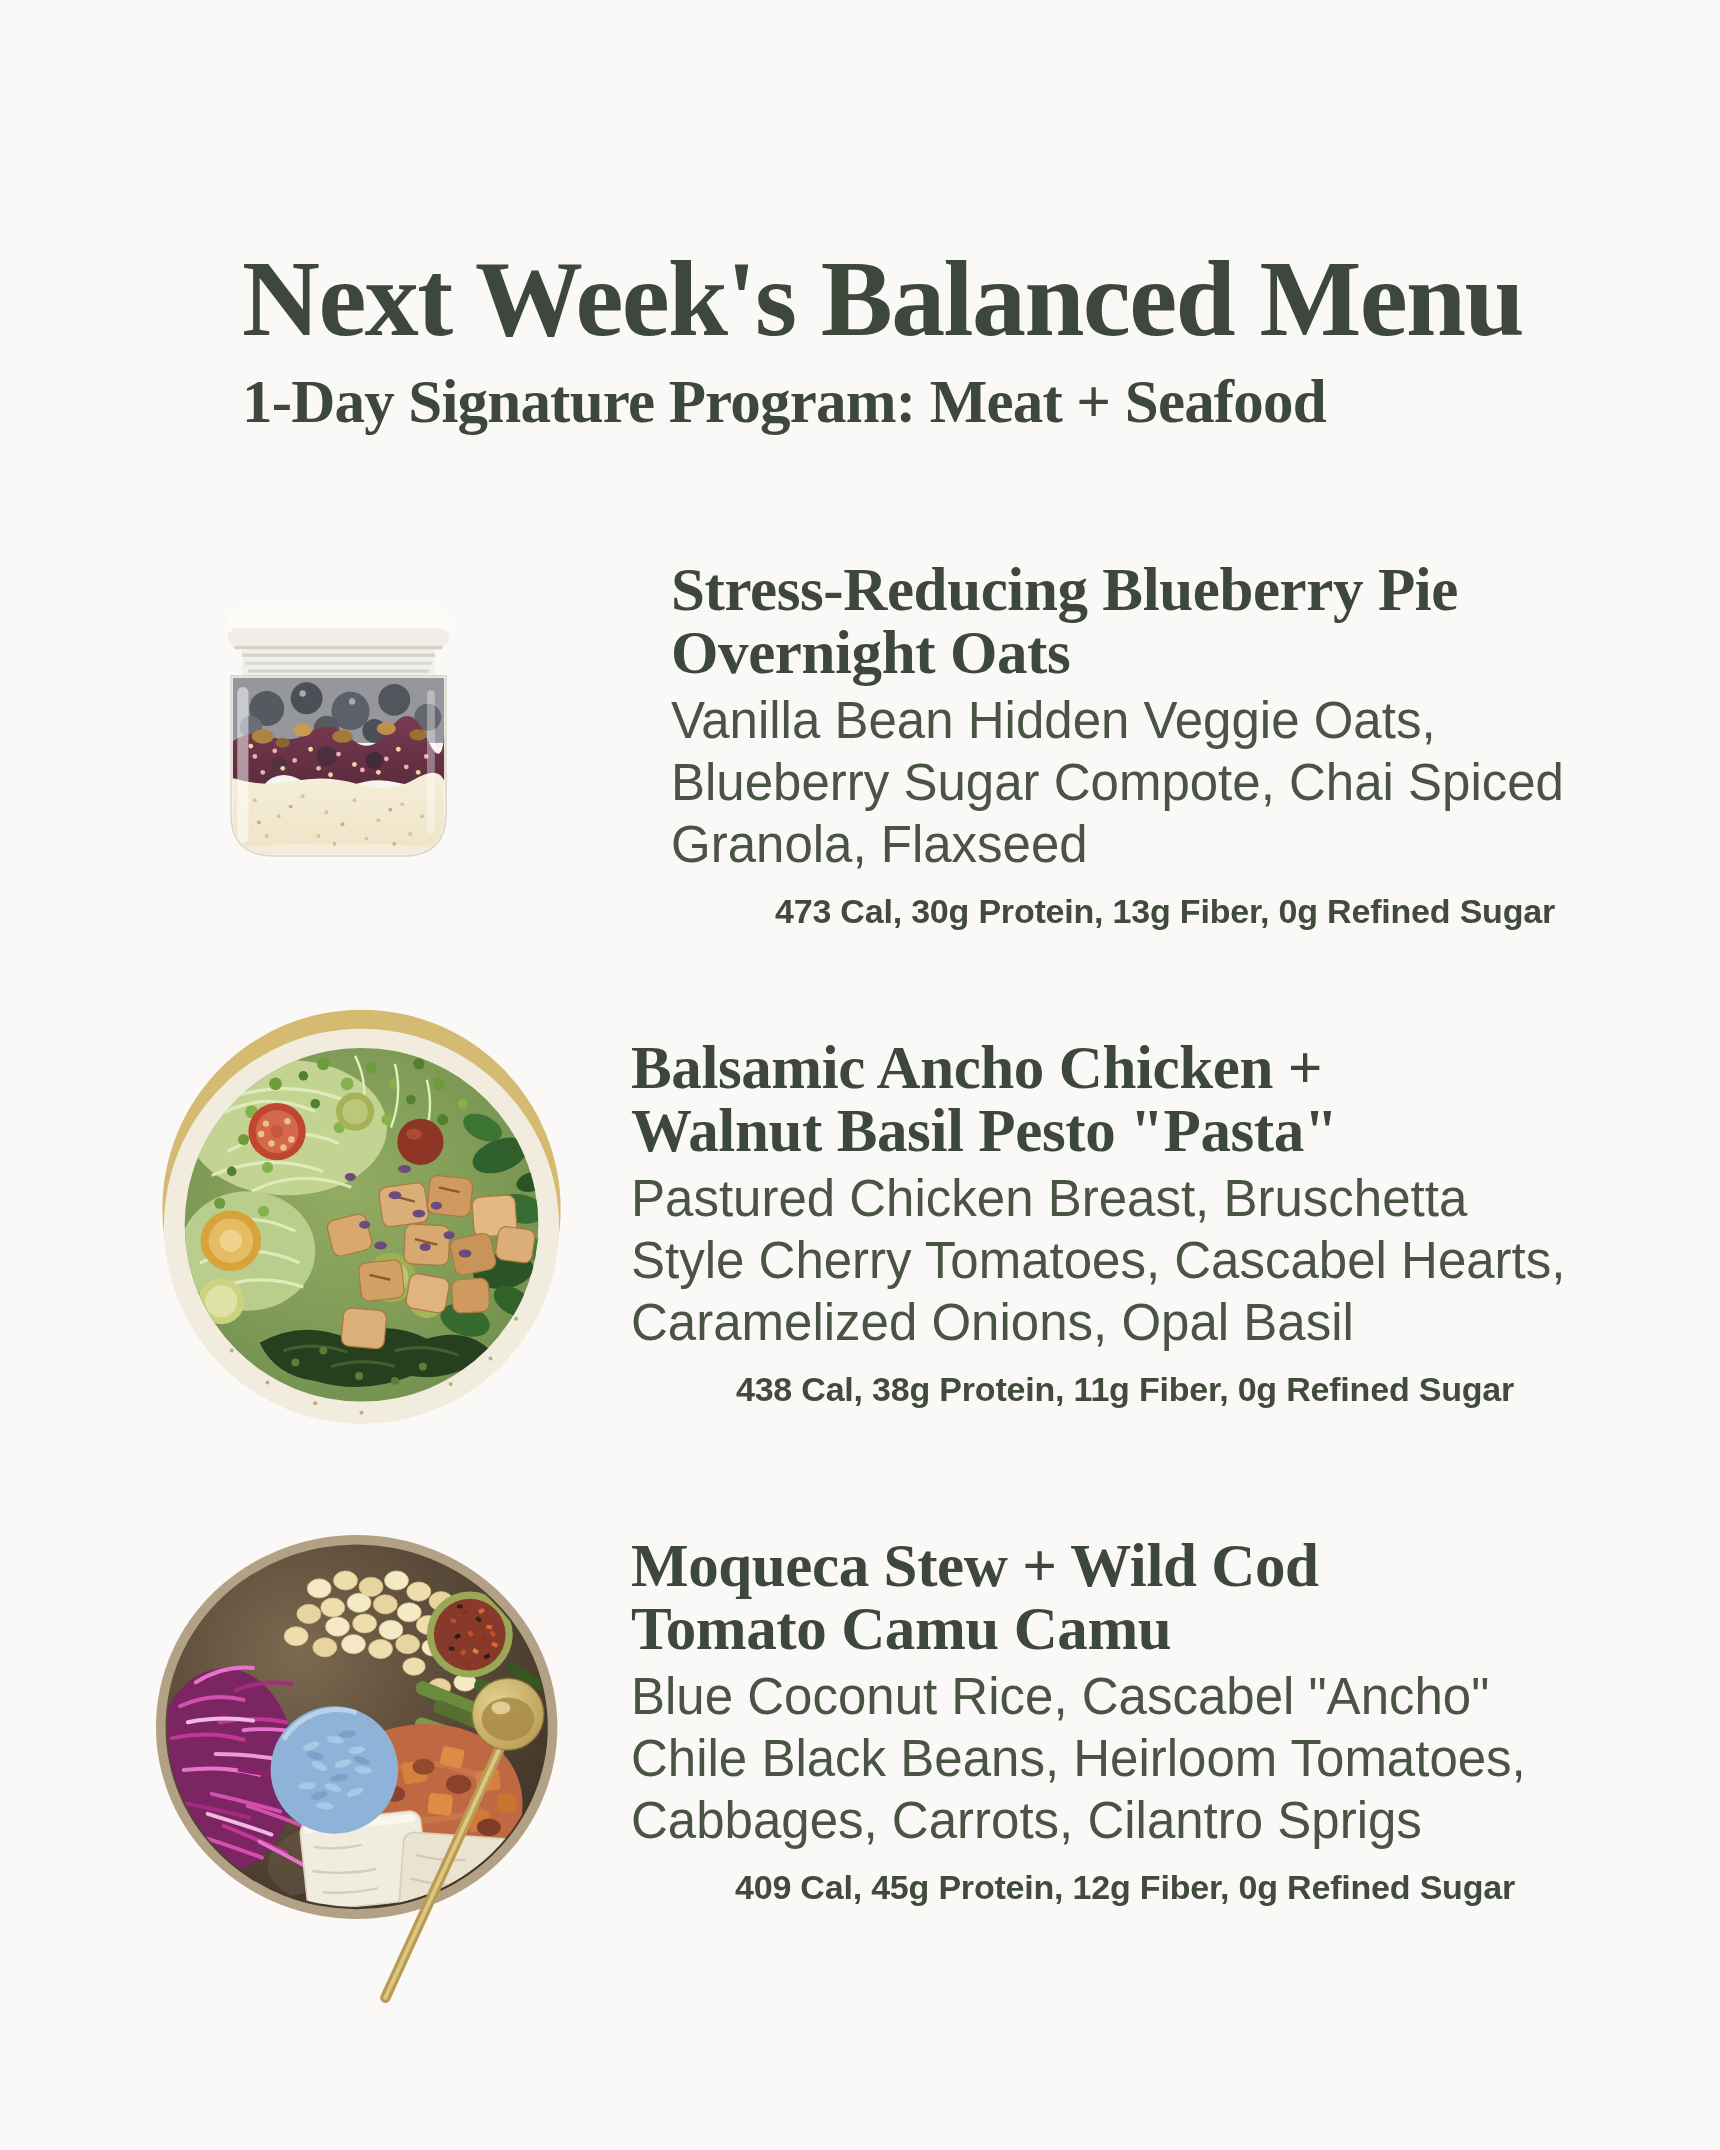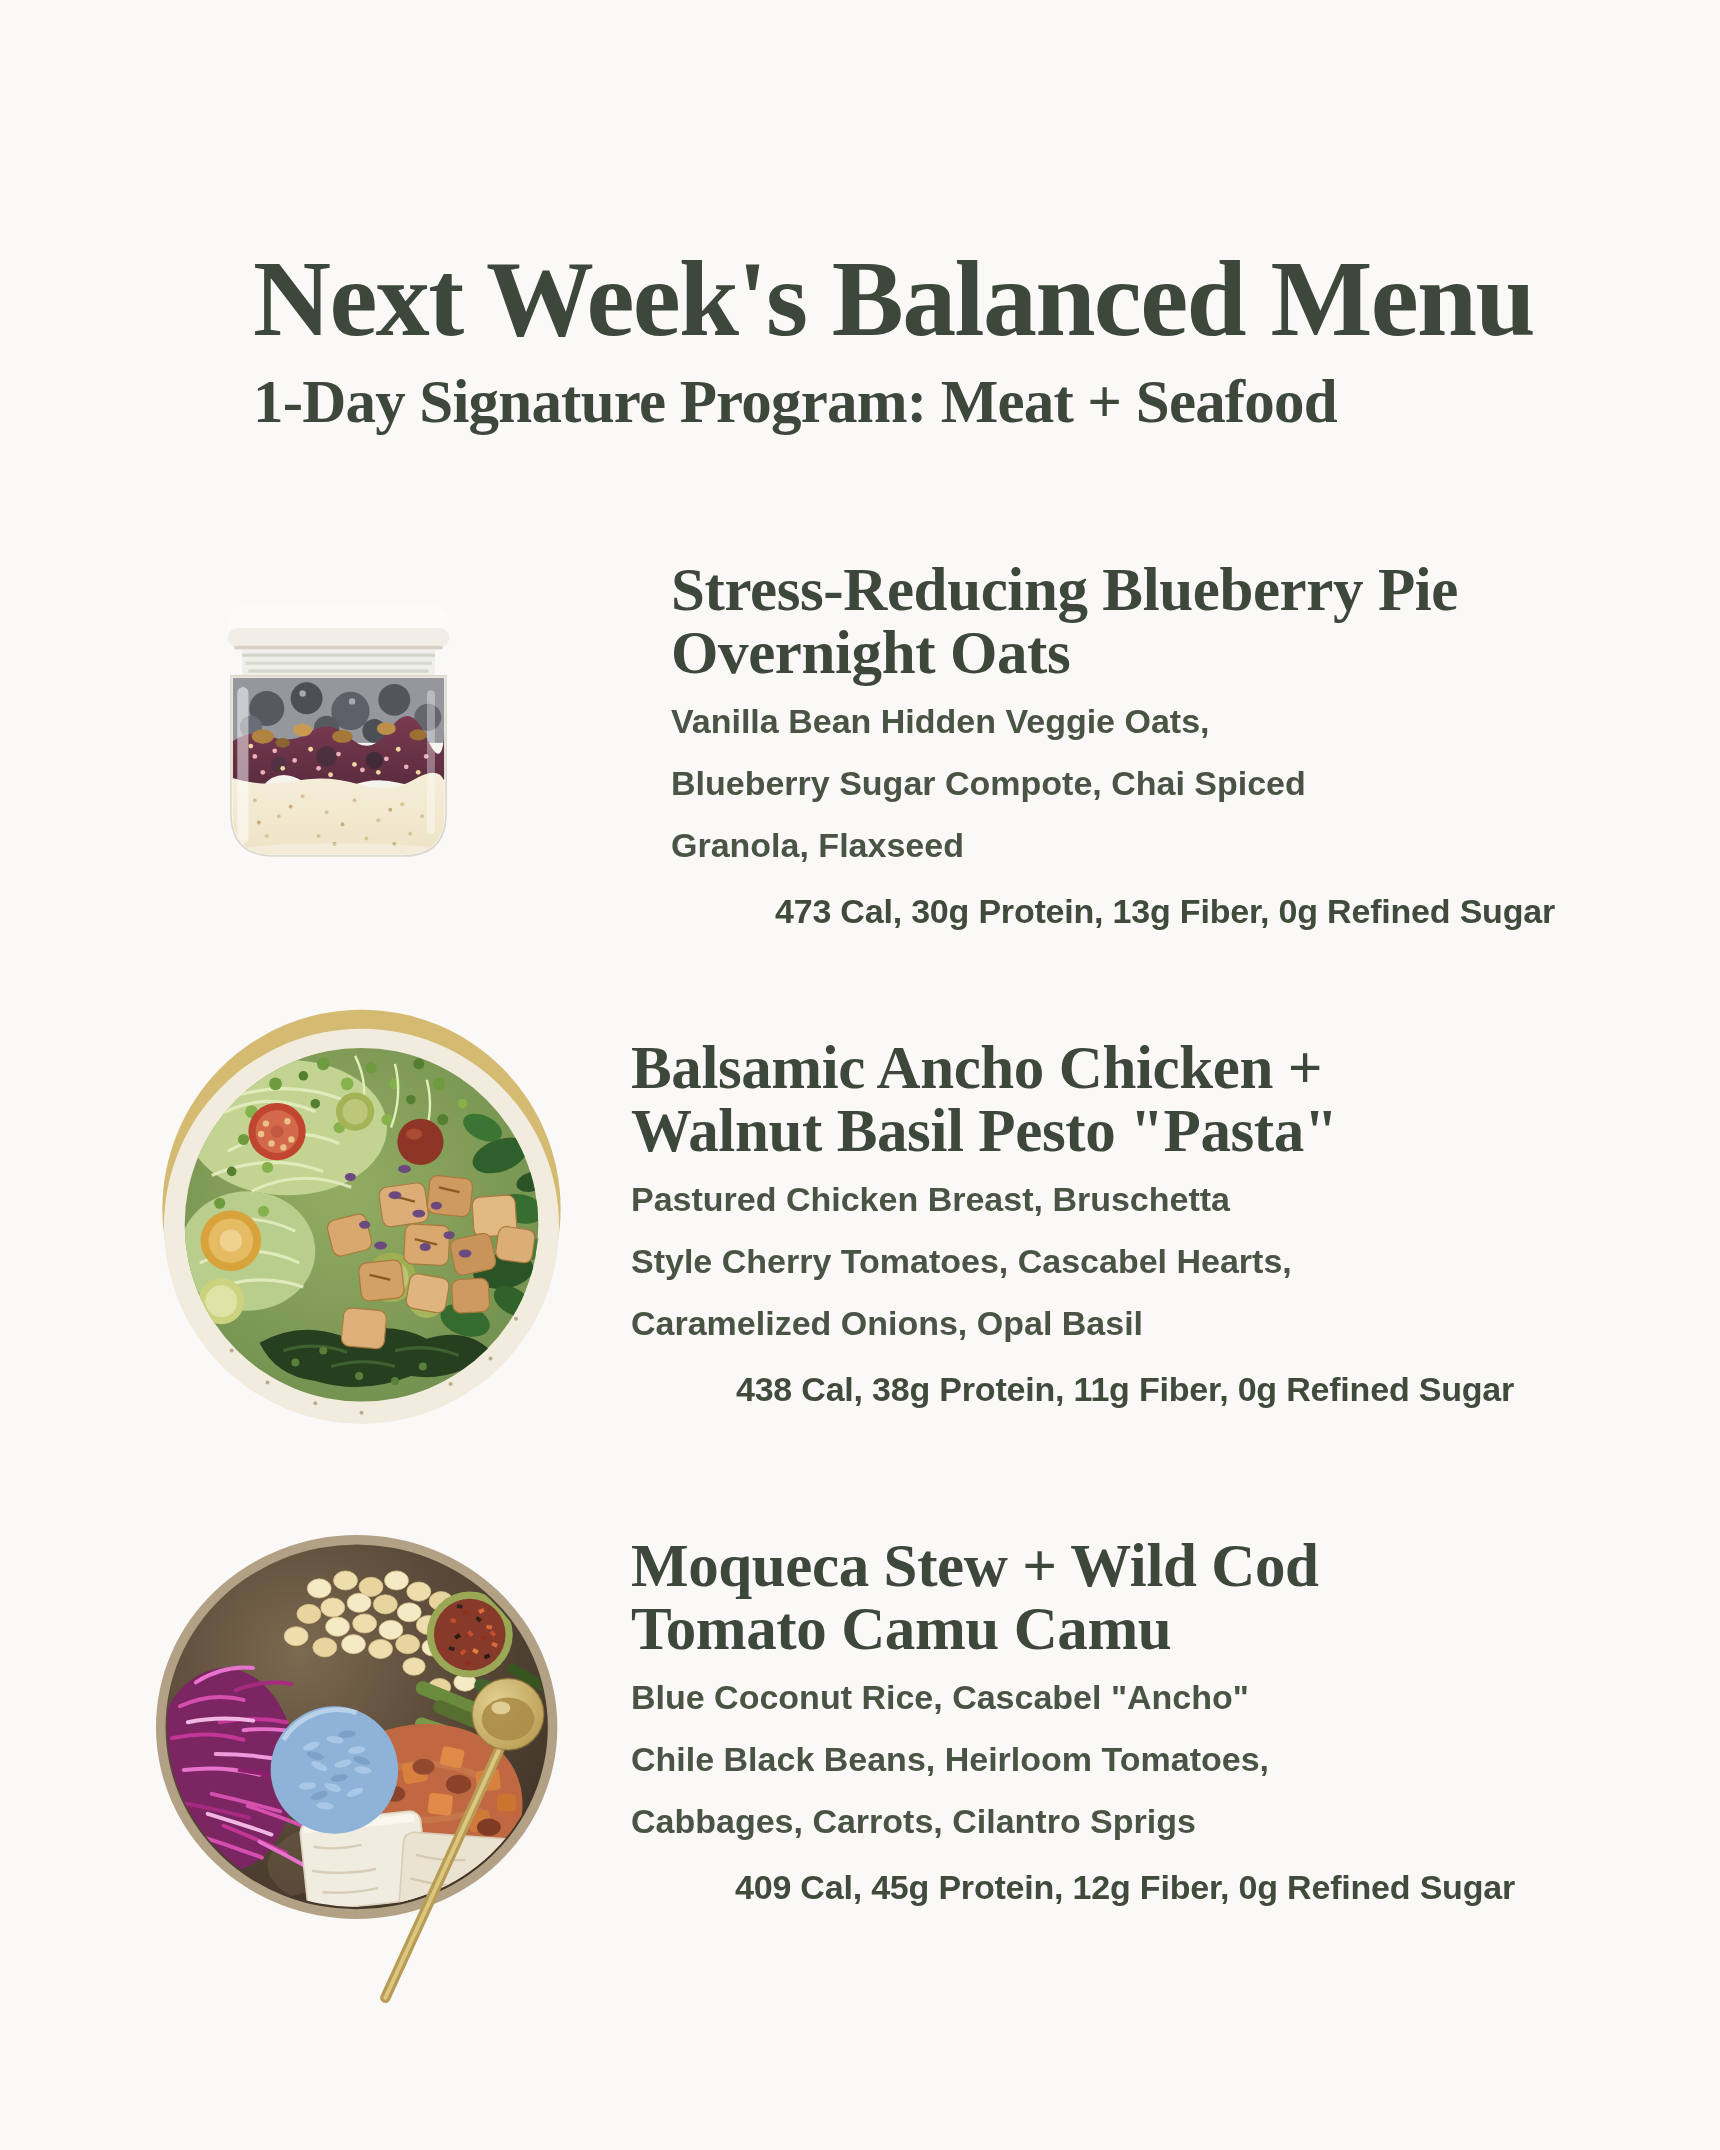--- a/index.html
+++ b/index.html
@@ -10,21 +10,21 @@
   }
   *{margin:0;padding:0;box-sizing:border-box;}
   html,body{width:1721px;height:2151px;}
   body{
     background:var(--bg);
     font-family:"Liberation Sans", sans-serif;
     position:relative;
     overflow:hidden;
   }
   .page{position:absolute;inset:0;}
-  .header{position:absolute;left:253px;top:245px;}
+  .header{position:absolute;left:242px;top:245px;}
   .page-title{
     font-family:"Liberation Serif", serif;
     font-weight:700;
     font-size:108px;
     line-height:1;
     letter-spacing:-1.6px;
     color:var(--heading);
     white-space:nowrap;
   }
   .page-subtitle{
@@ -44,24 +44,24 @@
   .meal-title{
     font-family:"Liberation Serif", serif;
     font-weight:700;
     font-size:61px;
     line-height:63px;
     letter-spacing:-0.4px;
     color:var(--heading);
   }
   .meal-desc{
     margin-top:6.4px;
-    font-size:34px;
+    font-size:51px;
     line-height:62px;
     color:var(--body);
-    font-weight:700;
+    font-weight:400;
   }
   .meal-nutrition{
     margin-top:14.3px;
     font-size:34px;
     line-height:41px;
     font-weight:700;
     letter-spacing:-0.2px;
     color:var(--nutrition);
     text-align:center;
   }

